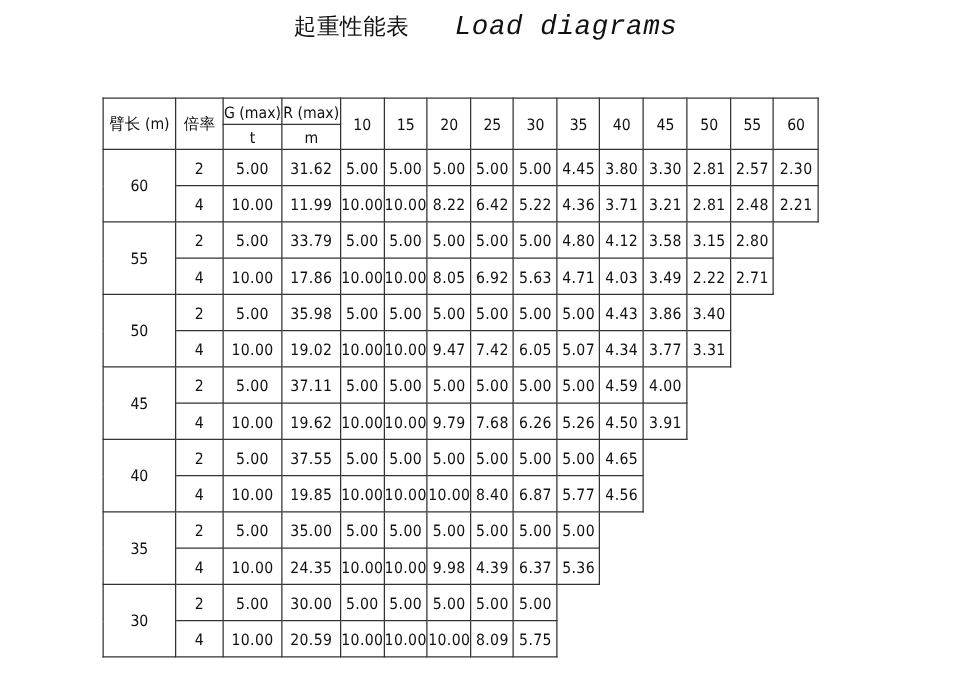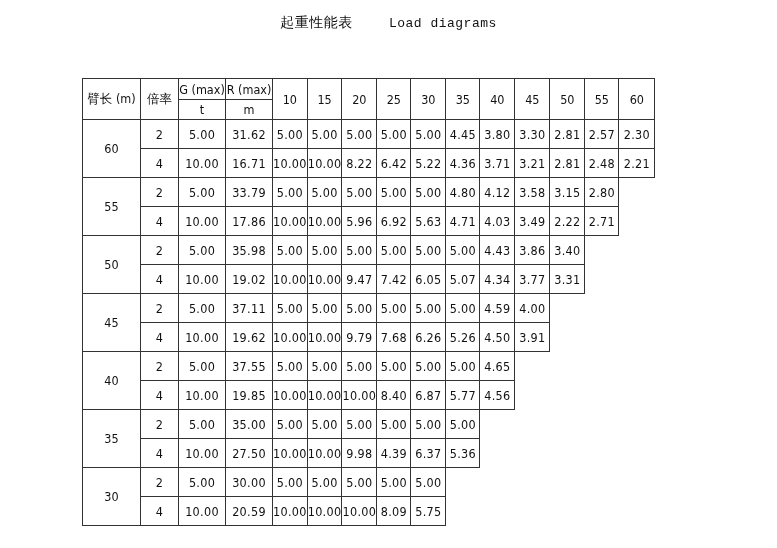--- a/index.html
+++ b/index.html
@@ -1,21 +1,21 @@
 <!DOCTYPE html>
 <html><head>
 <meta charset="utf-8">
 <style>
   html, body { margin: 0; padding: 0; background: #ffffff; }
   body { width: 777px; height: 548px; position: relative; overflow: hidden;
          font-family: "DejaVu Sans Condensed", "DejaVu Sans", "Liberation Sans", sans-serif; color: #111; }
   .title { position: absolute; top: 8px; left: 0; width: 777px; text-align: center;
            font-size: 20px; letter-spacing: 0.5px; }
-  .title .cn { font-family: "DejaVu Sans", sans-serif; font-size: 14px; margin-right: 30px; }
-  .title .en { font-family: "Liberation Mono", "DejaVu Sans Mono", monospace; font-size: 13px; }
+  .title .cn { font-family: "DejaVu Sans", sans-serif; font-size: 18px; margin-right: 30px; }
+  .title .en { font-family: "Liberation Mono", "DejaVu Sans Mono", monospace; font-size: 22px; font-style: italic; }
   table.load { position: absolute; left: 82px; top: 78px; border-collapse: collapse; }
   table.load td, table.load th { border: 1.5px solid #333; padding: 0; text-align: center;
       font-weight: normal; font-size: 12.5px; height: 28px; white-space: nowrap; overflow: hidden; }
   table.load td.empty { border: none; }
   th.hd { font-size: 12px; }
   th.hd-sub { height: 19px !important; font-size: 11px; }
   th.hd-top { height: 20px !important; font-size: 11px; }
   td.boom { font-size: 17px; }
   td.num { letter-spacing: 0.3px; }
 </style>
@@ -82,21 +82,21 @@
         <td class="num">4.45</td>
         <td class="num">3.80</td>
         <td class="num">3.30</td>
         <td class="num">2.81</td>
         <td class="num">2.57</td>
         <td class="num">2.30</td>
       </tr>
       <tr>
         <td class="num">4</td>
         <td class="num">10.00</td>
-        <td class="num">16.71</td>
+        <td class="num">11.99</td>
         <td class="num">10.00</td>
         <td class="num">10.00</td>
         <td class="num">8.22</td>
         <td class="num">6.42</td>
         <td class="num">5.22</td>
         <td class="num">4.36</td>
         <td class="num">3.71</td>
         <td class="num">3.21</td>
         <td class="num">2.81</td>
         <td class="num">2.48</td>
@@ -118,21 +118,21 @@
         <td class="num">3.15</td>
         <td class="num">2.80</td>
         <td class="empty"></td>
       </tr>
       <tr>
         <td class="num">4</td>
         <td class="num">10.00</td>
         <td class="num">17.86</td>
         <td class="num">10.00</td>
         <td class="num">10.00</td>
-        <td class="num">5.96</td>
+        <td class="num">8.05</td>
         <td class="num">6.92</td>
         <td class="num">5.63</td>
         <td class="num">4.71</td>
         <td class="num">4.03</td>
         <td class="num">3.49</td>
         <td class="num">2.22</td>
         <td class="num">2.71</td>
         <td class="empty"></td>
       </tr>
       <tr>
@@ -247,21 +247,21 @@
         <td class="num">5.00</td>
         <td class="empty"></td>
         <td class="empty"></td>
         <td class="empty"></td>
         <td class="empty"></td>
         <td class="empty"></td>
       </tr>
       <tr>
         <td class="num">4</td>
         <td class="num">10.00</td>
-        <td class="num">27.50</td>
+        <td class="num">24.35</td>
         <td class="num">10.00</td>
         <td class="num">10.00</td>
         <td class="num">9.98</td>
         <td class="num">4.39</td>
         <td class="num">6.37</td>
         <td class="num">5.36</td>
         <td class="empty"></td>
         <td class="empty"></td>
         <td class="empty"></td>
         <td class="empty"></td>

